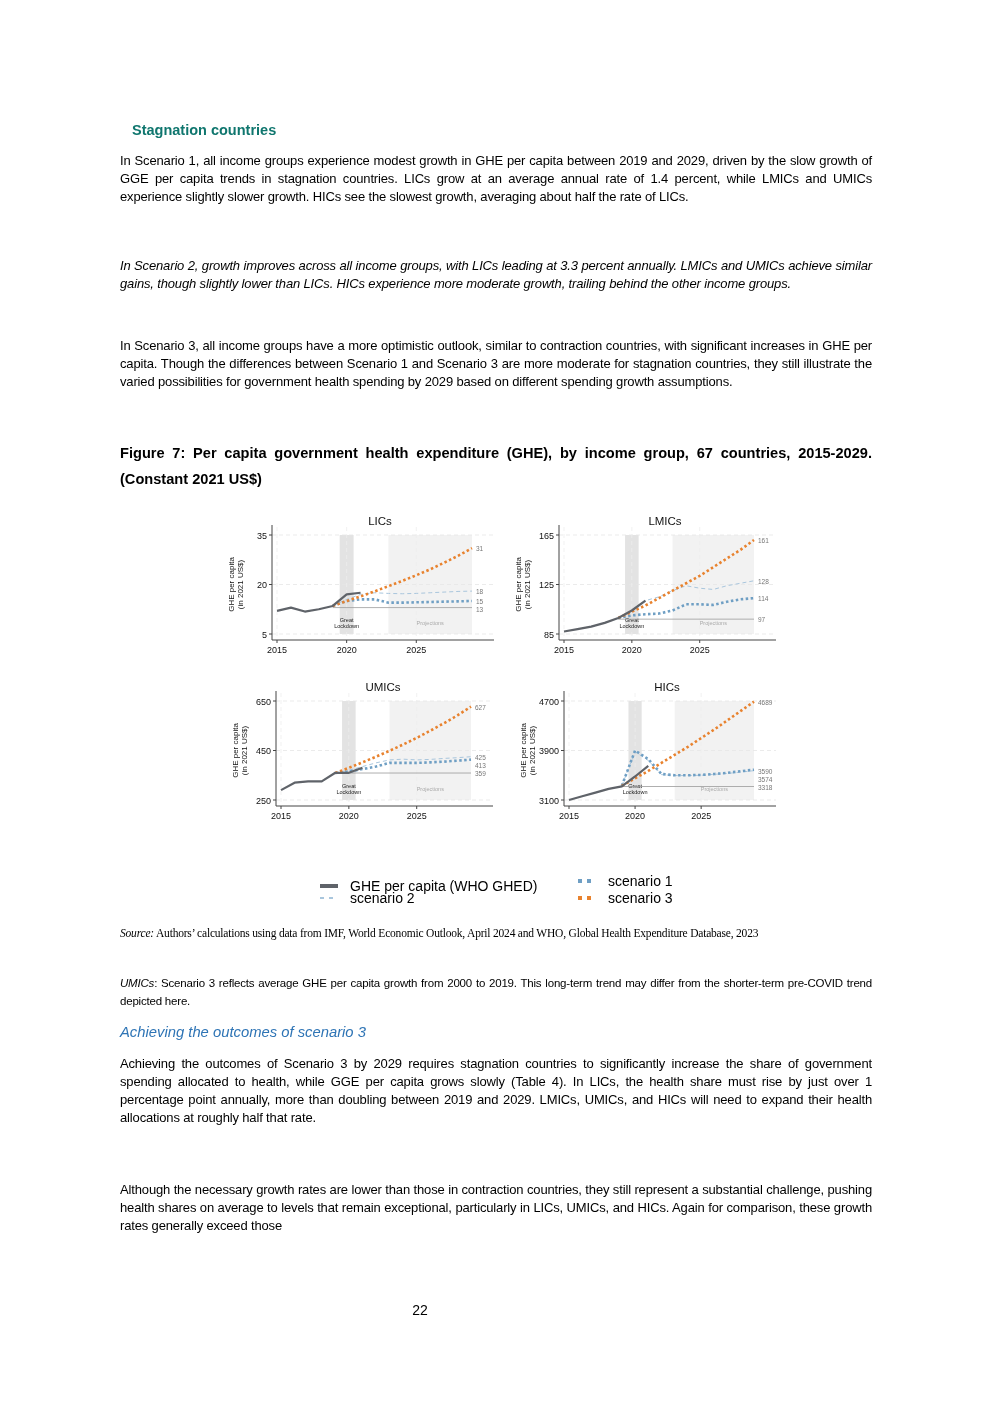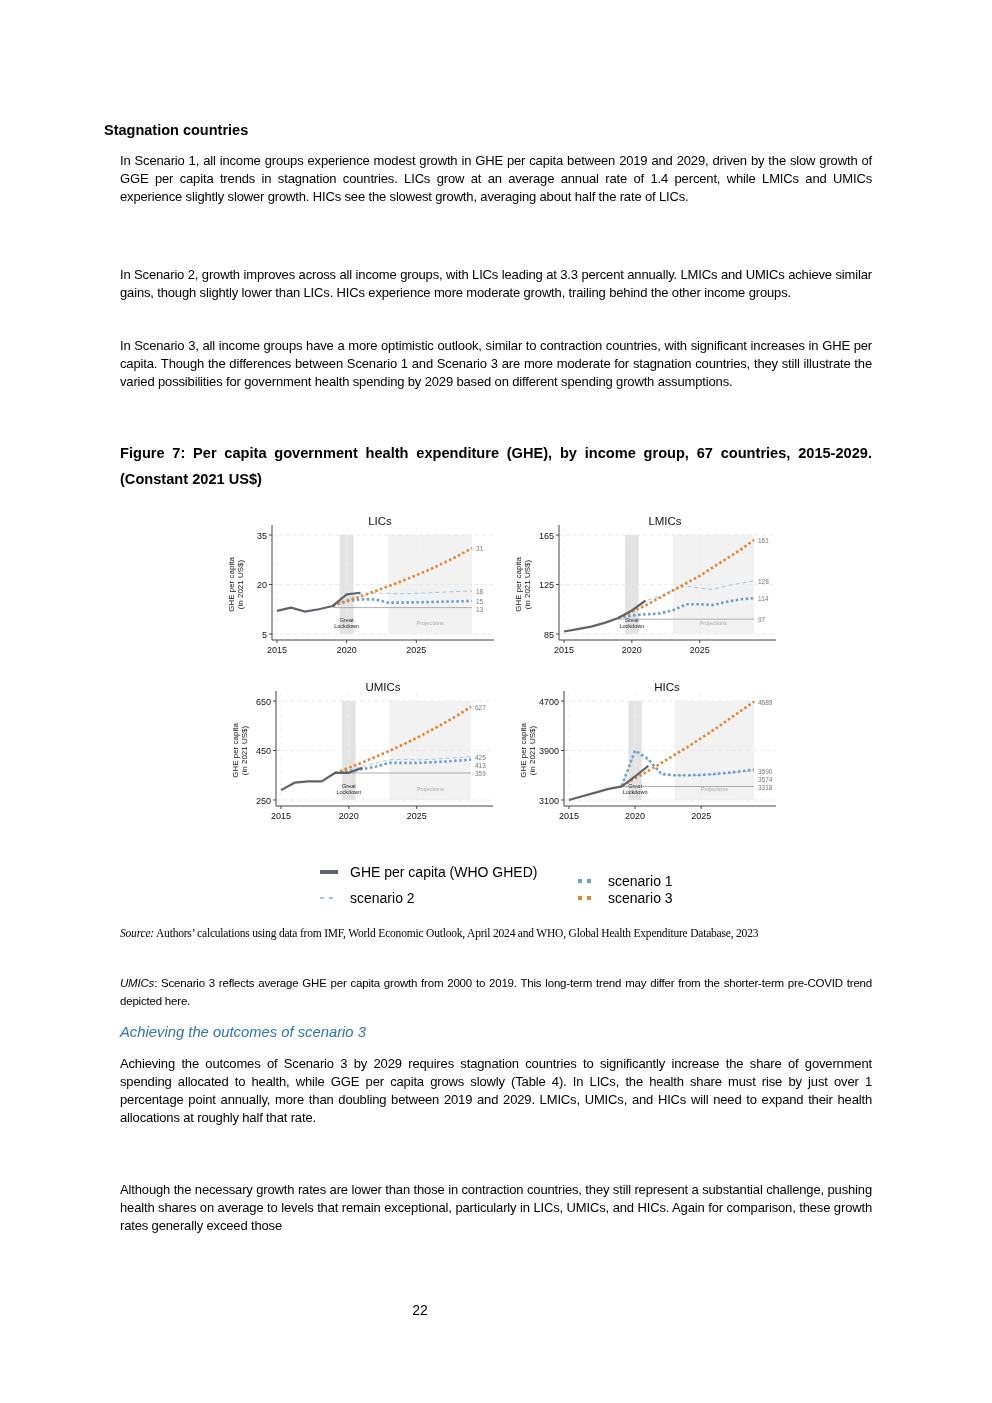--- a/index.html
+++ b/index.html
@@ -1,35 +1,35 @@
 <!DOCTYPE html>
 <html><head>
 <meta charset="utf-8">
 <style>
   html, body { margin: 0; padding: 0; background: #ffffff; }
   body { width: 992px; height: 1403px; position: relative; overflow: hidden;
          font-family: "Liberation Sans", sans-serif; color: #000; }
-  .h-section { position: absolute; left: 104px; top: 122px; font-size: 14.5px; font-weight: bold; color: #000000; }
+  .h-section { position: absolute; left: 132px; top: 122px; font-size: 14.5px; font-weight: bold; color: #0f766e; }
   .para { position: absolute; left: 120px; width: 752px; font-size: 13px; line-height: 18px; text-align: justify; letter-spacing: -0.15px; }
   .fig-title { position: absolute; left: 120px; width: 752px; font-size: 14.6px; line-height: 26px; font-weight: bold; text-align: justify; }
   .small { position: absolute; left: 120px; width: 752px; font-size: 11.5px; line-height: 18px; letter-spacing: -0.2px; text-align: justify; }
   .small i { font-style: italic; }
   .h-italic { position: absolute; left: 120px; top: 1024px; font-size: 14.8px; font-style: italic; color: #2e74b5; }
   .page-num { position: absolute; left: 0; width: 840px; top: 1302px; text-align: center; font-size: 14px; }
   svg text { font-family: "Liberation Sans", sans-serif; }
   .legend { position: absolute; left: 318px; top: 862px; width: 380px; height: 50px; font-size: 14px; }
   .leg-item { position: absolute; display: flex; align-items: center; }
   .leg-sw { width: 18px; height: 4px; margin-right: 12px; }
 </style>
 </head>
 <body>
 
 <div class="h-section">Stagnation countries</div>
 <div class="para" style="top:152px;">In Scenario 1, all income groups experience modest growth in GHE per capita between 2019 and 2029, driven by the slow growth of GGE per capita trends in stagnation countries. LICs grow at an average annual rate of 1.4 percent, while LMICs and UMICs experience slightly slower growth. HICs see the slowest growth, averaging about half the rate of LICs.</div>
-<div class="para" style="top:266px;">In Scenario 2, growth improves across all income groups, with LICs leading at 3.3 percent annually. LMICs and UMICs achieve similar gains, though slightly lower than LICs. HICs experience more moderate growth, trailing behind the other income groups.</div>
+<div class="para" style="top:257px;font-style:italic;">In Scenario 2, growth improves across all income groups, with LICs leading at 3.3 percent annually. LMICs and UMICs achieve similar gains, though slightly lower than LICs. HICs experience more moderate growth, trailing behind the other income groups.</div>
 <div class="para" style="top:337px;">In Scenario 3, all income groups have a more optimistic outlook, similar to contraction countries, with significant increases in GHE per capita. Though the differences between Scenario 1 and Scenario 3 are more moderate for stagnation countries, they still illustrate the varied possibilities for government health spending by 2029 based on different spending growth assumptions.</div>
 <div class="fig-title" style="top:440px;">Figure 7: Per capita government health expenditure (GHE), by income group, 67 countries, 2015-2029. (Constant 2021 US$)</div>
 
 <svg id="charts" width="992" height="850" style="position:absolute;left:0;top:0;" xmlns="http://www.w3.org/2000/svg">
     <g>
       <rect x="388.42857142857144" y="535" width="83.57142857142856" height="99" fill="#f2f2f2"></rect>
       <rect x="339.67857142857144" y="535" width="13.928571428571445" height="99" fill="#e3e3e3"></rect>
       <line x1="272" x2="494" y1="634" y2="634" stroke="#e6e6e6" stroke-width="0.8" stroke-dasharray="4 3"></line>
       <line x1="272" x2="494" y1="584.5" y2="584.5" stroke="#e6e6e6" stroke-width="0.8" stroke-dasharray="4 3"></line>
       <line x1="272" x2="494" y1="535" y2="535" stroke="#e6e6e6" stroke-width="0.8" stroke-dasharray="4 3"></line>
@@ -171,21 +171,21 @@
       <polyline points="621.8571428571429,785.76875 635.0714285714286,778.34375 648.2857142857142,770.91875 661.5,762.875 674.7142857142857,754.83125 687.9285714285714,746.7875 701.1428571428571,738.125 714.3571428571429,729.4625 727.5714285714286,720.18125 740.7857142857142,710.9 754,701.680625" fill="none" stroke="#e8822e" stroke-width="2.6" stroke-dasharray="2.5 2.5"></polyline>
       <polyline points="569,800 582.2142857142857,796.2875 595.4285714285714,792.575 608.6428571428571,788.8625 621.8571428571429,786.3875 635.0714285714286,776.4875 648.2857142857142,765.96875" fill="none" stroke="#5f6369" stroke-width="2.2" stroke-linejoin="round"></polyline>
       <text x="758" y="704.680625" font-size="6.5" fill="#777">4689</text>
       <text x="758" y="773.67125" font-size="6.5" fill="#777">3590</text>
       <text x="758" y="781.67125" font-size="6.5" fill="#777">3574</text>
       <text x="758" y="789.67125" font-size="6.5" fill="#777">3318</text>
     </g>
   </svg>
 
 <div class="legend">
-  <div class="leg-item" style="left:2px;top:2px;text-align:center;">
+  <div class="leg-item" style="left:2px;top:16px;text-align:center;">
     <span class="leg-sw" style="background:#5f6369;"></span>
     <span>GHE per capita (WHO GHED)</span>
   </div>
   <div class="leg-item" style="left:260px;top:11px;">
     <span class="leg-sw" style="background:repeating-linear-gradient(90deg,#6f9fc4 0 4px,transparent 4px 9px);"></span>
     <span>scenario 1</span>
   </div>
   <div class="leg-item" style="left:2px;top:28px;">
     <span class="leg-sw" style="height:2px;background:repeating-linear-gradient(90deg,#a9c6dd 0 4px,transparent 4px 9px);"></span>
     <span>scenario 2</span>

